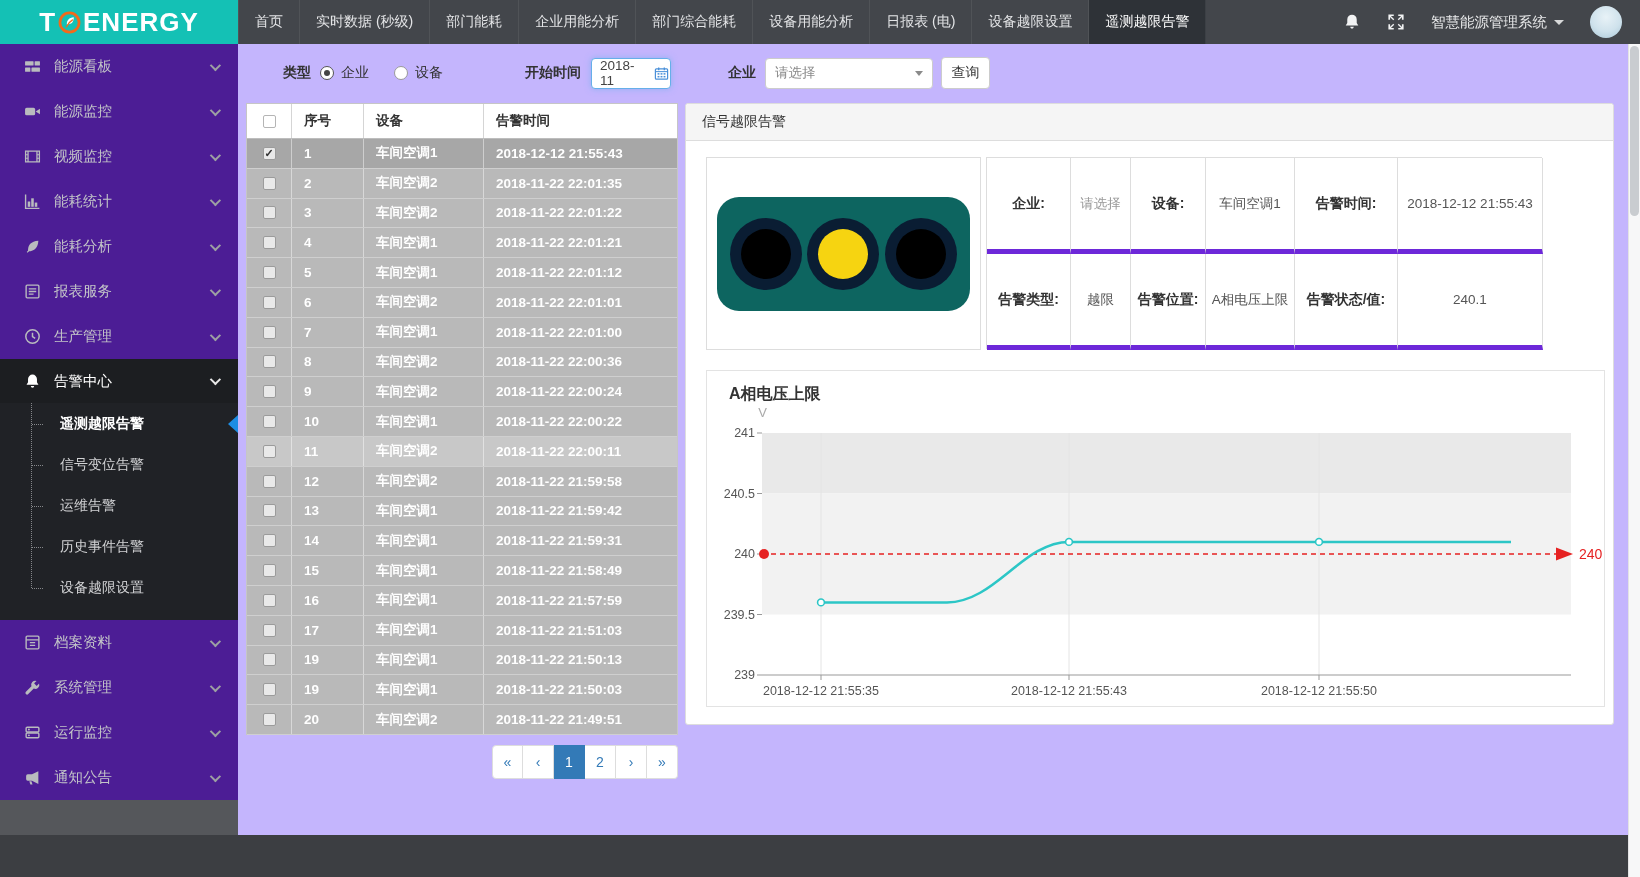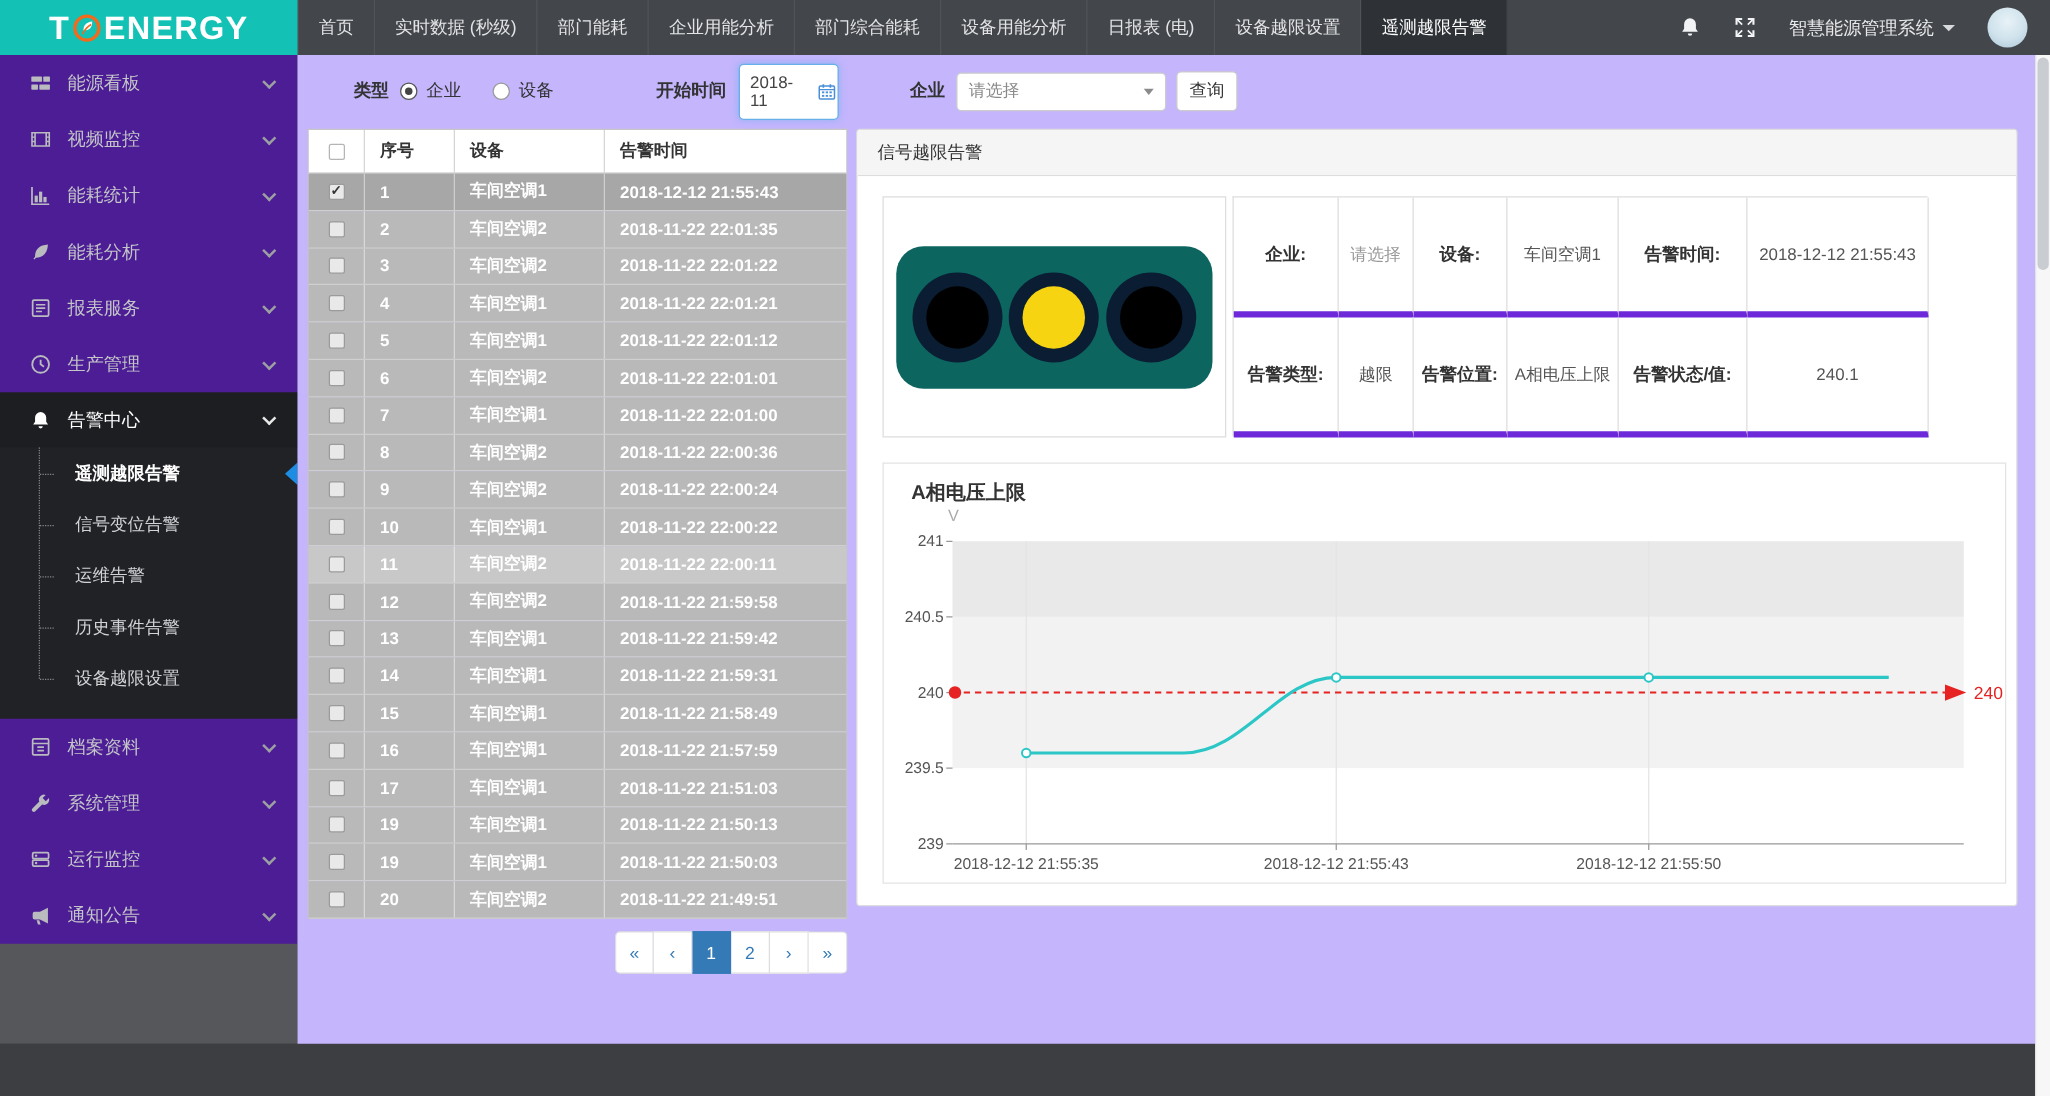--- a/index.html
+++ b/index.html
@@ -41,21 +41,21 @@
   #content { position:absolute; left:238px; top:44px; width:1390px; height:791px; background:#c4b5fd; }
   #v-scrollbar { position:absolute; right:0; top:44px; width:12px; height:833px; background:#f7f7f8; border-left:1px solid #e3e3e4; }
   #v-scrollbar .thumb { position:absolute; left:1px; top:2px; width:9px; height:170px; background:#c9ccd0; border-radius:5px; }
 
   
   #filterbar { position:absolute; left:0; top:11px; width:1100px; height:36px; display:flex; align-items:center; font-size:14px; color:#333; }
   #filterbar .flabel { font-weight:bold; }
   .radio { width:14px; height:14px; border-radius:50%; border:1px solid #9a9a9a; background:#fff; display:inline-block; position:relative; }
   .radio.sel { border-color:#555; }
   .radio.sel::after { content:''; position:absolute; left:3px; top:3px; width:6px; height:6px; border-radius:50%; background:#444; }
-  #date-input { width:80px; height:45px; border:1px solid #66afe9; border-radius:4px; box-shadow:0 0 6px rgba(102,175,233,.55); display:flex; align-items:center; padding:0 5px 0 8px; gap:19px; font-size:13.5px; color:#444; background:#fff; }
+  #date-input { width:80px; height:31px; border:1px solid #66afe9; border-radius:4px; box-shadow:0 0 6px rgba(102,175,233,.55); display:flex; align-items:center; padding:0 5px 0 8px; gap:19px; font-size:13.5px; color:#444; background:#fff; }
   .select-box { width:168px; height:31px; border:1px solid #ccc; border-radius:4px; background:#fff; display:flex; align-items:center; padding:0 9px; font-size:13.5px; color:#8a8a8a; }
   .select-box .caret { margin-left:auto; width:0; height:0; border-left:4.5px solid transparent; border-right:4.5px solid transparent; border-top:5px solid #8a8a8a; }
   #query-btn { width:49px; height:32px; border:1px solid #ccc; border-radius:4px; background:#fff; font-size:14px; color:#333; cursor:pointer; font-family:inherit; }
 
   
   #alarm-table { position:absolute; left:8px; top:59px; width:432px; border:1px solid #c6c6c6; border-bottom:none; font-size:13.5px; }
   .t-head { display:flex; background:#fff; font-weight:bold; color:#333; height:35px; align-items:center; border-bottom:1px solid #bdbdbd; }
   .t-row { display:flex; height:29.8px; align-items:center; background:#b9b9b9; color:#fff; font-weight:bold; border-bottom:1px solid #cfcfcf; cursor:pointer; }
   .t-row.selected { background:#a7a7a7; }
   .t-row.hover { background:#c8c8c8; }
@@ -147,20 +147,28 @@
             <rect x="1" y="3" width="8" height="4" rx=".5"></rect>
             <rect x="10" y="3" width="5" height="4" rx=".5"></rect>
             <rect x="1" y="9" width="5" height="4" rx=".5"></rect>
             <rect x="7" y="9" width="8" height="4" rx=".5"></rect>
           </svg></span>
         <span>能源看板</span>
         <span class="chev"></span>
       </div>
       <div class="side-item">
         <span class="sicon"><svg viewBox="0 0 16 16" fill="currentColor" width="100%" height="100%">
+            <rect x="1" y="4.5" width="9.5" height="7" rx="1.5"></rect>
+            <path d="M11 8l4-2.5v5L11 8z"></path>
+          </svg></span>
+        <span>能源监控</span>
+        <span class="chev"></span>
+      </div>
+      <div class="side-item">
+        <span class="sicon"><svg viewBox="0 0 16 16" fill="currentColor" width="100%" height="100%">
             <path d="M1.5 3h13v10h-13zM3.8 3v10M12.2 3v10" fill="none" stroke="currentColor" stroke-width="1.2"></path>
             <path d="M1.5 6.3h2.3M1.5 9.6h2.3M12.2 6.3h2.3M12.2 9.6h2.3" stroke="currentColor" stroke-width="1" fill="none"></path>
           </svg></span>
         <span>视频监控</span>
         <span class="chev"></span>
       </div>
       <div class="side-item">
         <span class="sicon"><svg viewBox="0 0 16 16" fill="currentColor" width="100%" height="100%">
             <path d="M1.5 1.5v13h13" fill="none" stroke="currentColor" stroke-width="1.3"></path>
             <rect x="3.5" y="8" width="2.4" height="5"></rect>

